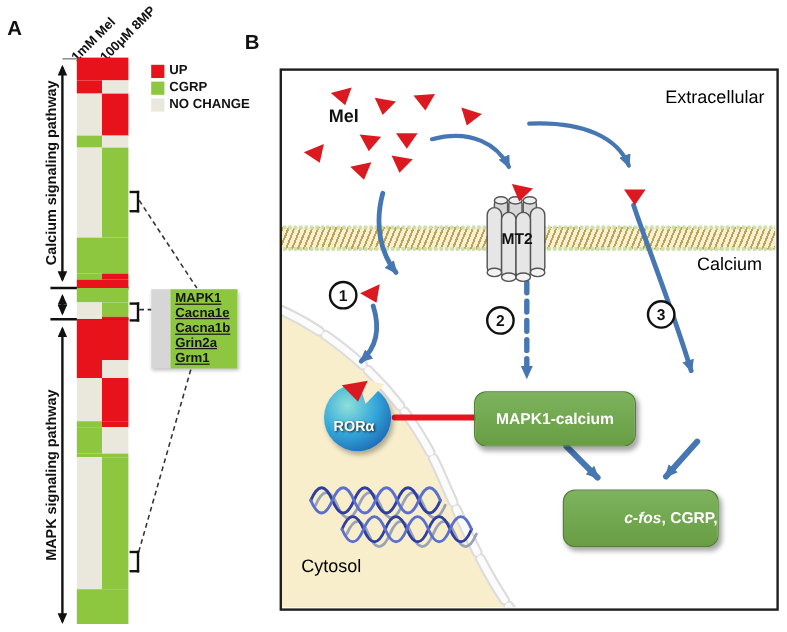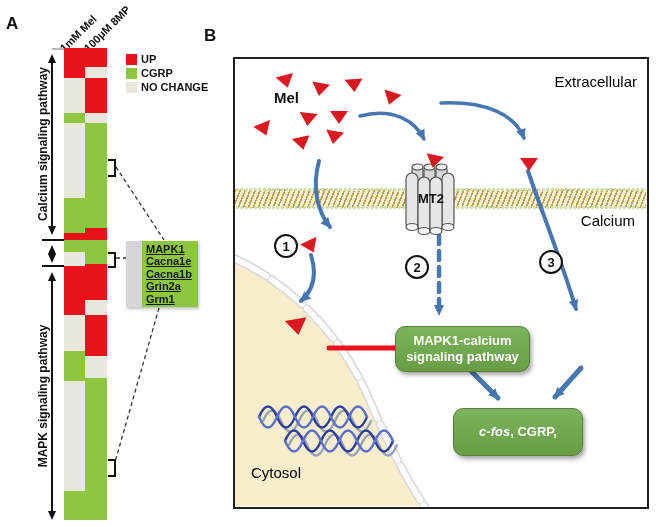--- a/index.html
+++ b/index.html
@@ -70,21 +70,21 @@
   #step1{left:39px;top:175px;}
   #step2{left:170px;top:196px;}
   #step3{left:304px;top:191px;}
 
   .gbox{position:absolute;background:linear-gradient(#7cb35c,#689d44);
         border:1px solid #567d39;border-radius:10px;color:#fff;font-weight:bold;
         text-align:center;display:flex;flex-direction:column;justify-content:center;
         box-shadow:2px 3px 4px rgba(0,0,0,.35);font-size:13px;line-height:1.25;}
   #box-mapk{left:160px;top:267px;width:133px;height:44px;}
   #box-nos1{left:308px;top:279px;width:82px;height:28px;}
-  #box-cfos{left:218px;top:349px;width:128px;height:46px;}
+  #box-cfos{left:234px;top:349px;width:128px;height:46px;text-align:right;}
 
   #mt2label{position:absolute;left:176px;top:132px;width:40px;text-align:center;
             font-size:13px;font-weight:bold;color:#111;}
 
   #ror{position:absolute;left:35px;top:261px;width:56px;height:56px;border-radius:50%;
        background:radial-gradient(circle at 35% 32%,#8fe0d8,#35a8da 45%,#1b66b4 82%,#0d4690);
        box-shadow:2px 3px 4px rgba(0,0,0,.3);}
   #ror-notch{position:absolute;left:25px;top:-3px;width:24px;height:20px;
              background:#f8eecb;clip-path:polygon(50% 100%,2% 0,98% 0);
              transform:rotate(14deg);}
@@ -290,20 +290,24 @@
       <rect x="13" y="14" width="12" height="56" rx="6" fill="#e6e6e6"></rect>
       <rect x="25" y="14" width="12" height="56" rx="6" fill="#e6e6e6"></rect>
       <ellipse cx="7" cy="64" rx="6" ry="3.5" fill="#f4f4f4"></ellipse>
       <ellipse cx="43" cy="64" rx="6" ry="3.5" fill="#f4f4f4"></ellipse>
       <ellipse cx="19" cy="68" rx="6" ry="3.5" fill="#f4f4f4"></ellipse>
       <ellipse cx="31" cy="68" rx="6" ry="3.5" fill="#f4f4f4"></ellipse>
     </g>
   </svg>
   <div id="mt2label">MT2</div>
 
+  <div id="ror">
+    <div id="ror-notch"></div>
+    <span id="ror-text">RORα</span>
+  </div>
 
   <div id="tris">
       <div class="tri" style="border-left: 9px solid transparent; border-right: 9px solid transparent; border-top: 13px solid rgb(218, 26, 32); left: 42px; top: 16px; transform: rotate(-15deg);"></div>
       <div class="tri" style="border-left: 9px solid transparent; border-right: 9px solid transparent; border-top: 13px solid rgb(218, 26, 32); left: 76px; top: 24px; transform: rotate(10deg);"></div>
       <div class="tri" style="border-left: 9px solid transparent; border-right: 9px solid transparent; border-top: 13px solid rgb(218, 26, 32); left: 110px; top: 20px; transform: rotate(-4deg);"></div>
       <div class="tri" style="border-left: 9px solid transparent; border-right: 9px solid transparent; border-top: 13px solid rgb(218, 26, 32); left: 147px; top: 33px; transform: rotate(18deg);"></div>
       <div class="tri" style="border-left: 9px solid transparent; border-right: 9px solid transparent; border-top: 13px solid rgb(218, 26, 32); left: 20px; top: 64px; transform: rotate(-22deg);"></div>
       <div class="tri" style="border-left: 9px solid transparent; border-right: 9px solid transparent; border-top: 13px solid rgb(218, 26, 32); left: 64px; top: 54px; transform: rotate(6deg);"></div>
       <div class="tri" style="border-left: 9px solid transparent; border-right: 9px solid transparent; border-top: 13px solid rgb(218, 26, 32); left: 95px; top: 52px; transform: rotate(0deg);"></div>
       <div class="tri" style="border-left: 9px solid transparent; border-right: 9px solid transparent; border-top: 13px solid rgb(218, 26, 32); left: 58px; top: 78px; transform: rotate(-12deg);"></div>
@@ -318,18 +322,17 @@
   <div id="lb-cyto" class="region-label">Calcium</div>
   <div id="lb-nucleus" class="region-label">Cytosol</div>
   <div id="lb-mel">Mel</div>
 
   <div id="step1" class="stepc">1</div>
   <div id="step2" class="stepc">2</div>
   <div id="step3" class="stepc">3</div>
 
   <div id="box-mapk" class="gbox">
     <span>MAPK1-calcium</span>
-    <span>signaling pathway</span>
   </div>
   <div id="box-cfos" class="gbox">
     <span><i>c-fos</i><span>, CGRP,</span></span>
   </div>
 </div>
 
 </body></html>

